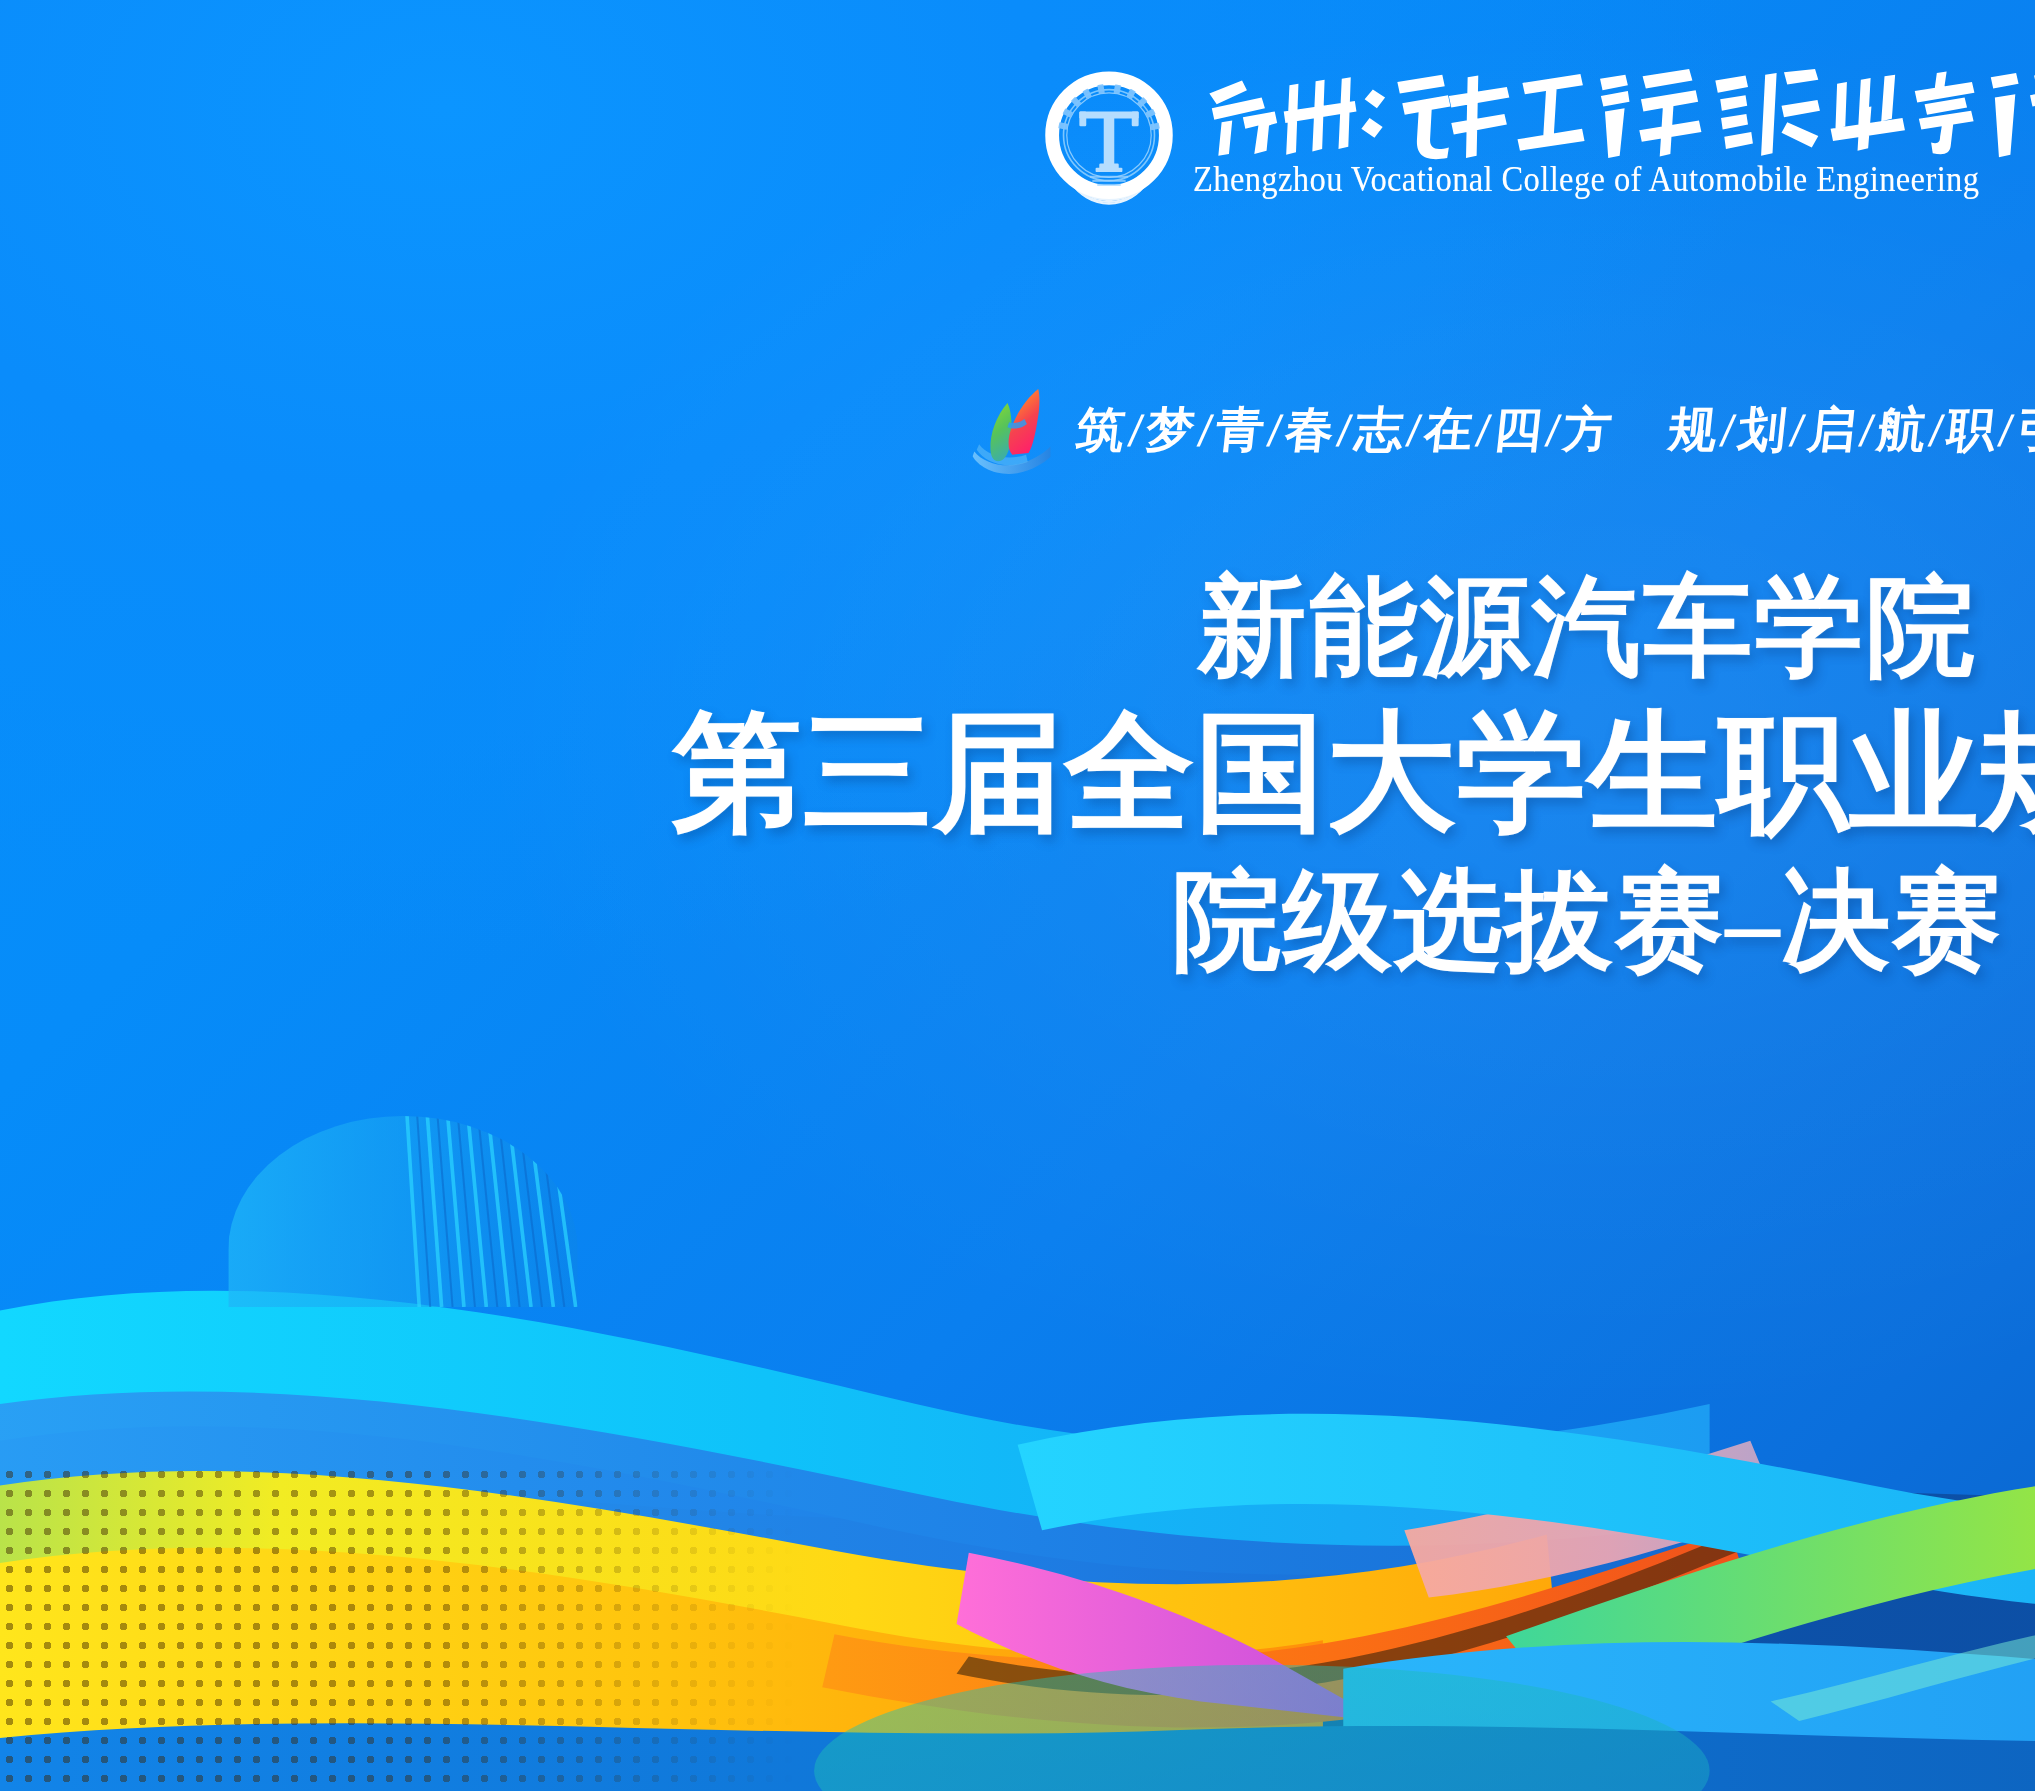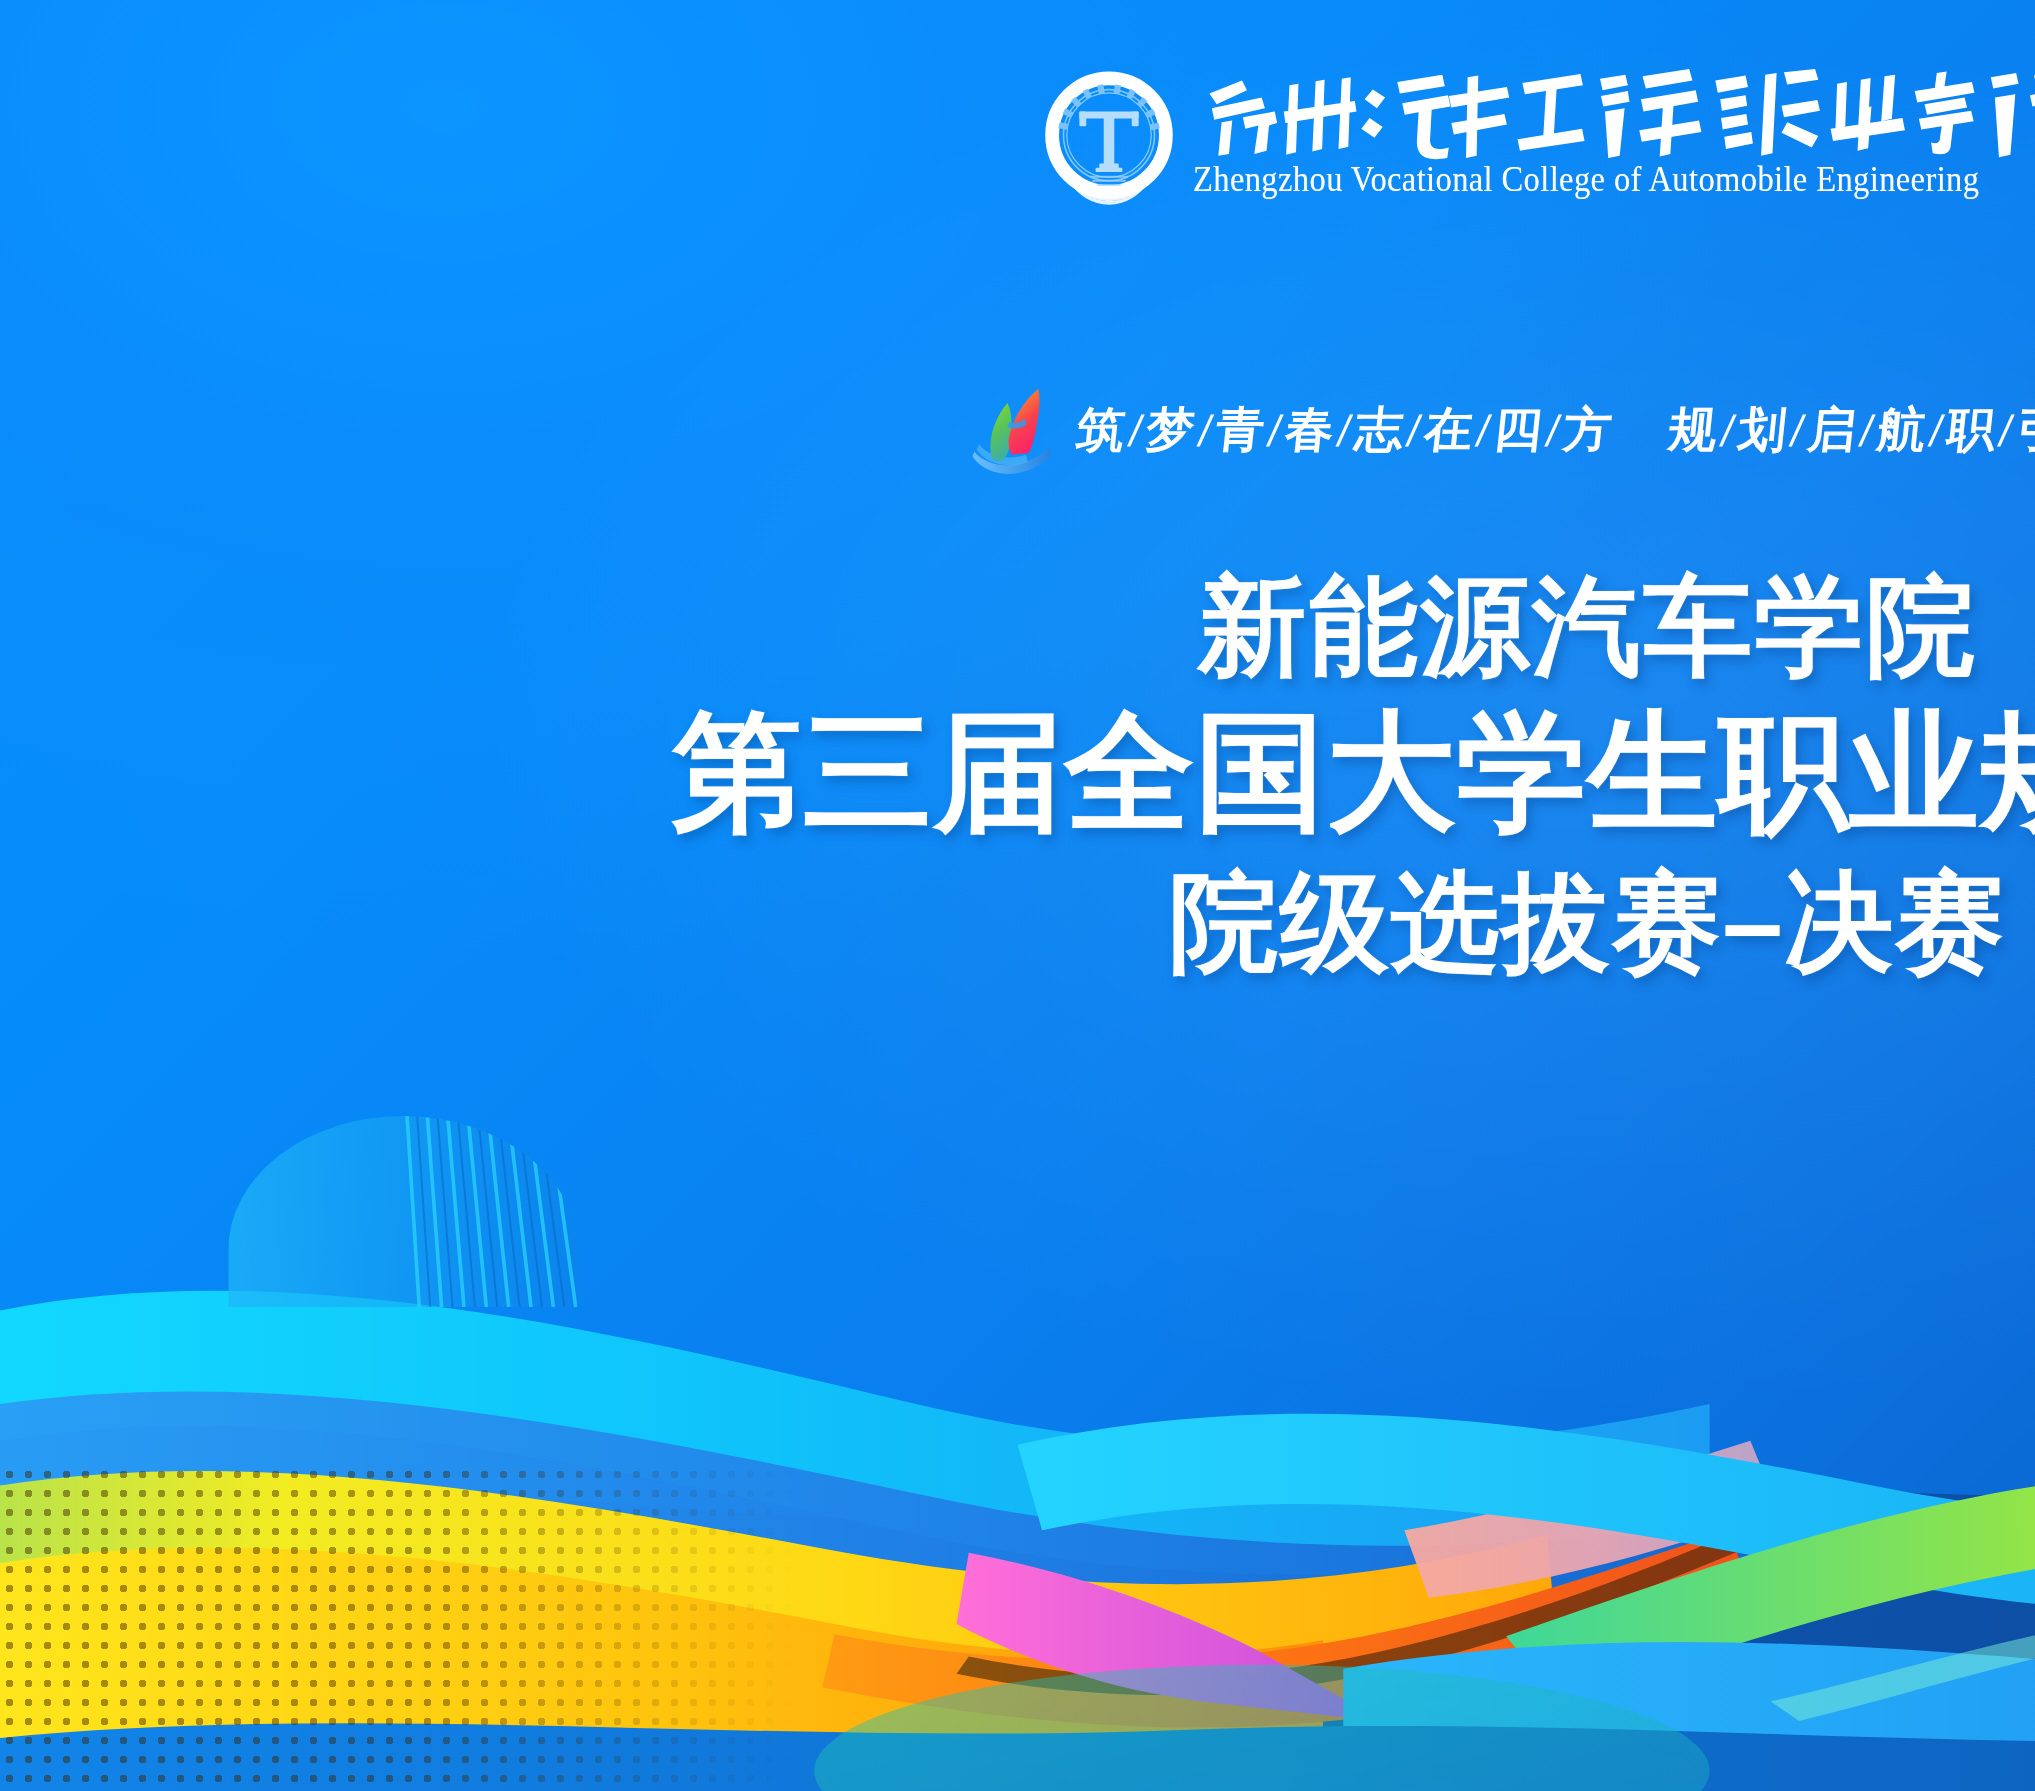--- a/index.html
+++ b/index.html
@@ -79,21 +79,21 @@
     white-space:nowrap;
     font-family:"Liberation Sans", sans-serif;
     font-weight:700;
     text-align:center;
     text-shadow:
        0 0 1.2px rgba(255,255,255,0.35),
        4.1px 5.7px 10.6px rgba(3,48,110,0.30);
   }
   .t1 { font-size:109px; line-height:1.18; letter-spacing:2.4px; }
   .t2 { font-size:130px; line-height:1.20; letter-spacing:0.8px; margin-top:3.3px; }
-  .t3 { font-size:109px; line-height:1.20; letter-spacing:1.6px; margin-top:7.3px; }
+  .t3 { font-size:109px; line-height:1.20; letter-spacing:1.6px; margin-top:7.3px;font-family:Liberation Serif, serif; }
 
   
   .waves {
     position:absolute;
     left:0; bottom:0;
     width:3175px; height:672px;
   }
   .halftone-overlay {
     position:absolute;
     left:0; bottom:0;

